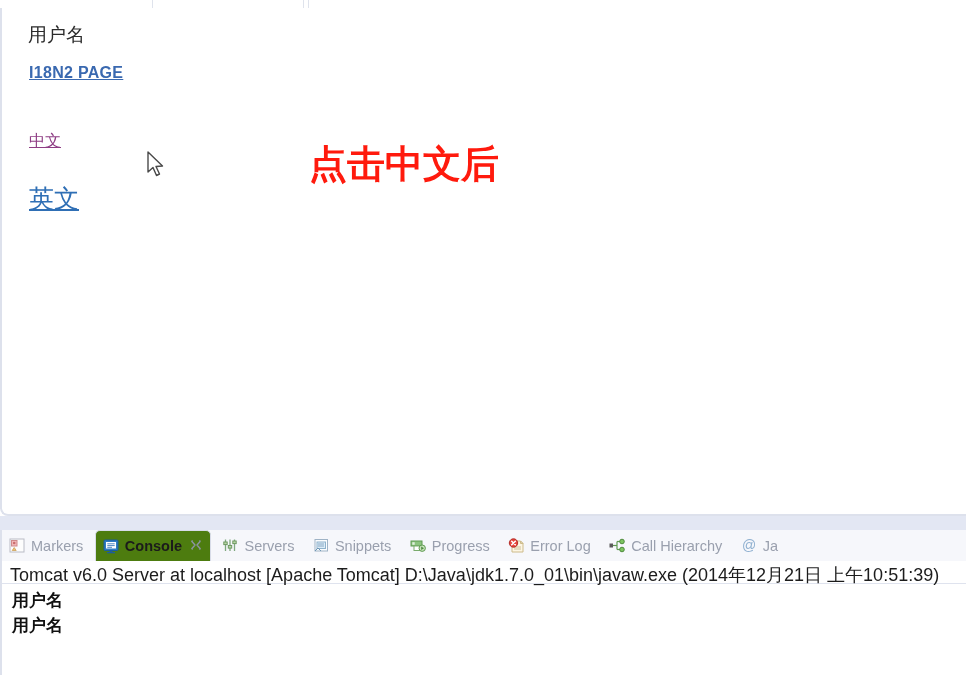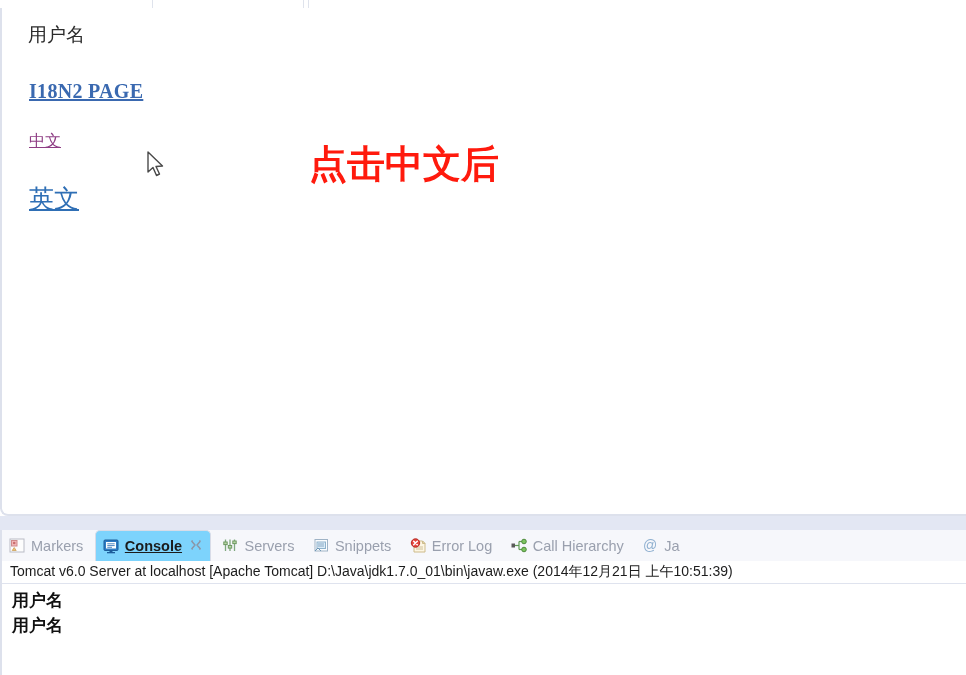--- a/index.html
+++ b/index.html
@@ -58,23 +58,23 @@
   }
 
   .page-link {
     position: absolute;
     left: 27px;
     text-decoration: underline;
     white-space: nowrap;
     cursor: pointer;
   }
   #link-i18n2 {
-    top: 72px;
-    font-family: Liberation Serif, serif;
-    font-size: 20px;
+    top: 56px;
+    font-family: Liberation Sans, sans-serif;
+    font-size: 16px;
     font-weight: bold;
     color: #3a69b0;
     letter-spacing: 0.3px;
   }
   #link-chinese {
     top: 123px;
     font-family: "DejaVu Sans", sans-serif;
     font-size: 16px;
     color: #8e3d84;
   }
@@ -139,48 +139,47 @@
     align-items: center;
     height: 31px;
     padding: 0 7px;
     font-size: 14.5px;
     color: #9aa0ae;
     vertical-align: top;
     box-sizing: border-box;
     cursor: pointer;
   }
   .view-tab.active {
-    background: #7dd3fc;
+    background: #4d7c0f;
     border: 1px solid #d8dce8;
     border-bottom: none;
     border-radius: 5px 5px 0 0;
     color: #1b1b1b;
     font-weight: bold;
-    text-decoration: underline;
   }
   .view-tab .tab-icon {
     display: inline-block;
     width: 17px; height: 15px;
     margin-right: 5px;
     flex: 0 0 auto;
   }
   .view-tab .tab-label { white-space: nowrap; }
   .tab-close {
     display: inline-block;
     width: 14px; height: 14px;
     margin-left: 7px;
     flex: 0 0 auto;
     cursor: pointer;
   }
 
   #console-process-line {
     position: relative;
     height: 23px;
     padding: 2px 0 0 8px;
-    font-size: 14px;
+    font-size: 18px;
     color: #1c1c1c;
     white-space: nowrap;
     border-bottom: 1px solid #dfe3ee;
     box-sizing: border-box;
   }
 
   #console-output {
     position: relative;
     padding: 4px 0 0 10px;
     font-family: "DejaVu Sans", sans-serif;
@@ -284,20 +283,32 @@
           <rect x="2" y="1.5" width="12.5" height="11.5" fill="#fcfdfe" stroke="#9fb3c6"></rect>
           <rect x="4" y="4" width="8.5" height="6.5" fill="#dcecf7" stroke="#8fb2cc"></rect>
           <line x1="5" y1="6" x2="11" y2="6" stroke="#7fa3c0" stroke-width="0.9"></line>
           <line x1="5" y1="8" x2="11" y2="8" stroke="#7fa3c0" stroke-width="0.9"></line>
           <polyline points="2,13 5,10 8,13" fill="none" stroke="#6f97b5" stroke-width="1"></polyline>
         </svg>
       </span>
       <span class="tab-label">Snippets</span>
     </div>
 
+    <div class="view-tab">
+      <span class="tab-icon">
+        <svg width="17" height="15" viewBox="0 0 17 15">
+          <rect x="1" y="3" width="11" height="5" fill="#8cc47f" stroke="#5f9a52"></rect>
+          <rect x="2.3" y="4.2" width="2.4" height="2.6" fill="#ffffff" opacity="0.75"></rect>
+          <rect x="4" y="8" width="9" height="4.5" fill="#ffffff" stroke="#7aab6d"></rect>
+          <circle cx="12.2" cy="10.2" r="3.2" fill="#c6e3b9" stroke="#5f9a52"></circle>
+          <polygon points="11.2,8.5 14,10.2 11.2,11.9" fill="#4f8a43"></polygon>
+        </svg>
+      </span>
+      <span class="tab-label">Progress</span>
+    </div>
 
     <div class="view-tab">
       <span class="tab-icon">
         <svg width="17" height="15" viewBox="0 0 17 15">
           <path d="M4 3 L12.5 3 L15 5.5 L15 14 L4 14 Z" fill="#fdf6e3" stroke="#cdbb8a"></path>
           <path d="M12.5 3 L12.5 5.5 L15 5.5 Z" fill="#efe3c2" stroke="#cdbb8a"></path>
           <line x1="6" y1="9" x2="13" y2="9" stroke="#c3b488" stroke-width="0.8"></line>
           <line x1="6" y1="11" x2="13" y2="11" stroke="#c3b488" stroke-width="0.8"></line>
           <circle cx="5.5" cy="5" r="4.2" fill="#e8453c" stroke="#b32c25"></circle>
           <path d="M3.7 3.2 L7.3 6.8 M7.3 3.2 L3.7 6.8" stroke="#ffffff" stroke-width="1.5" stroke-linecap="round"></path>

